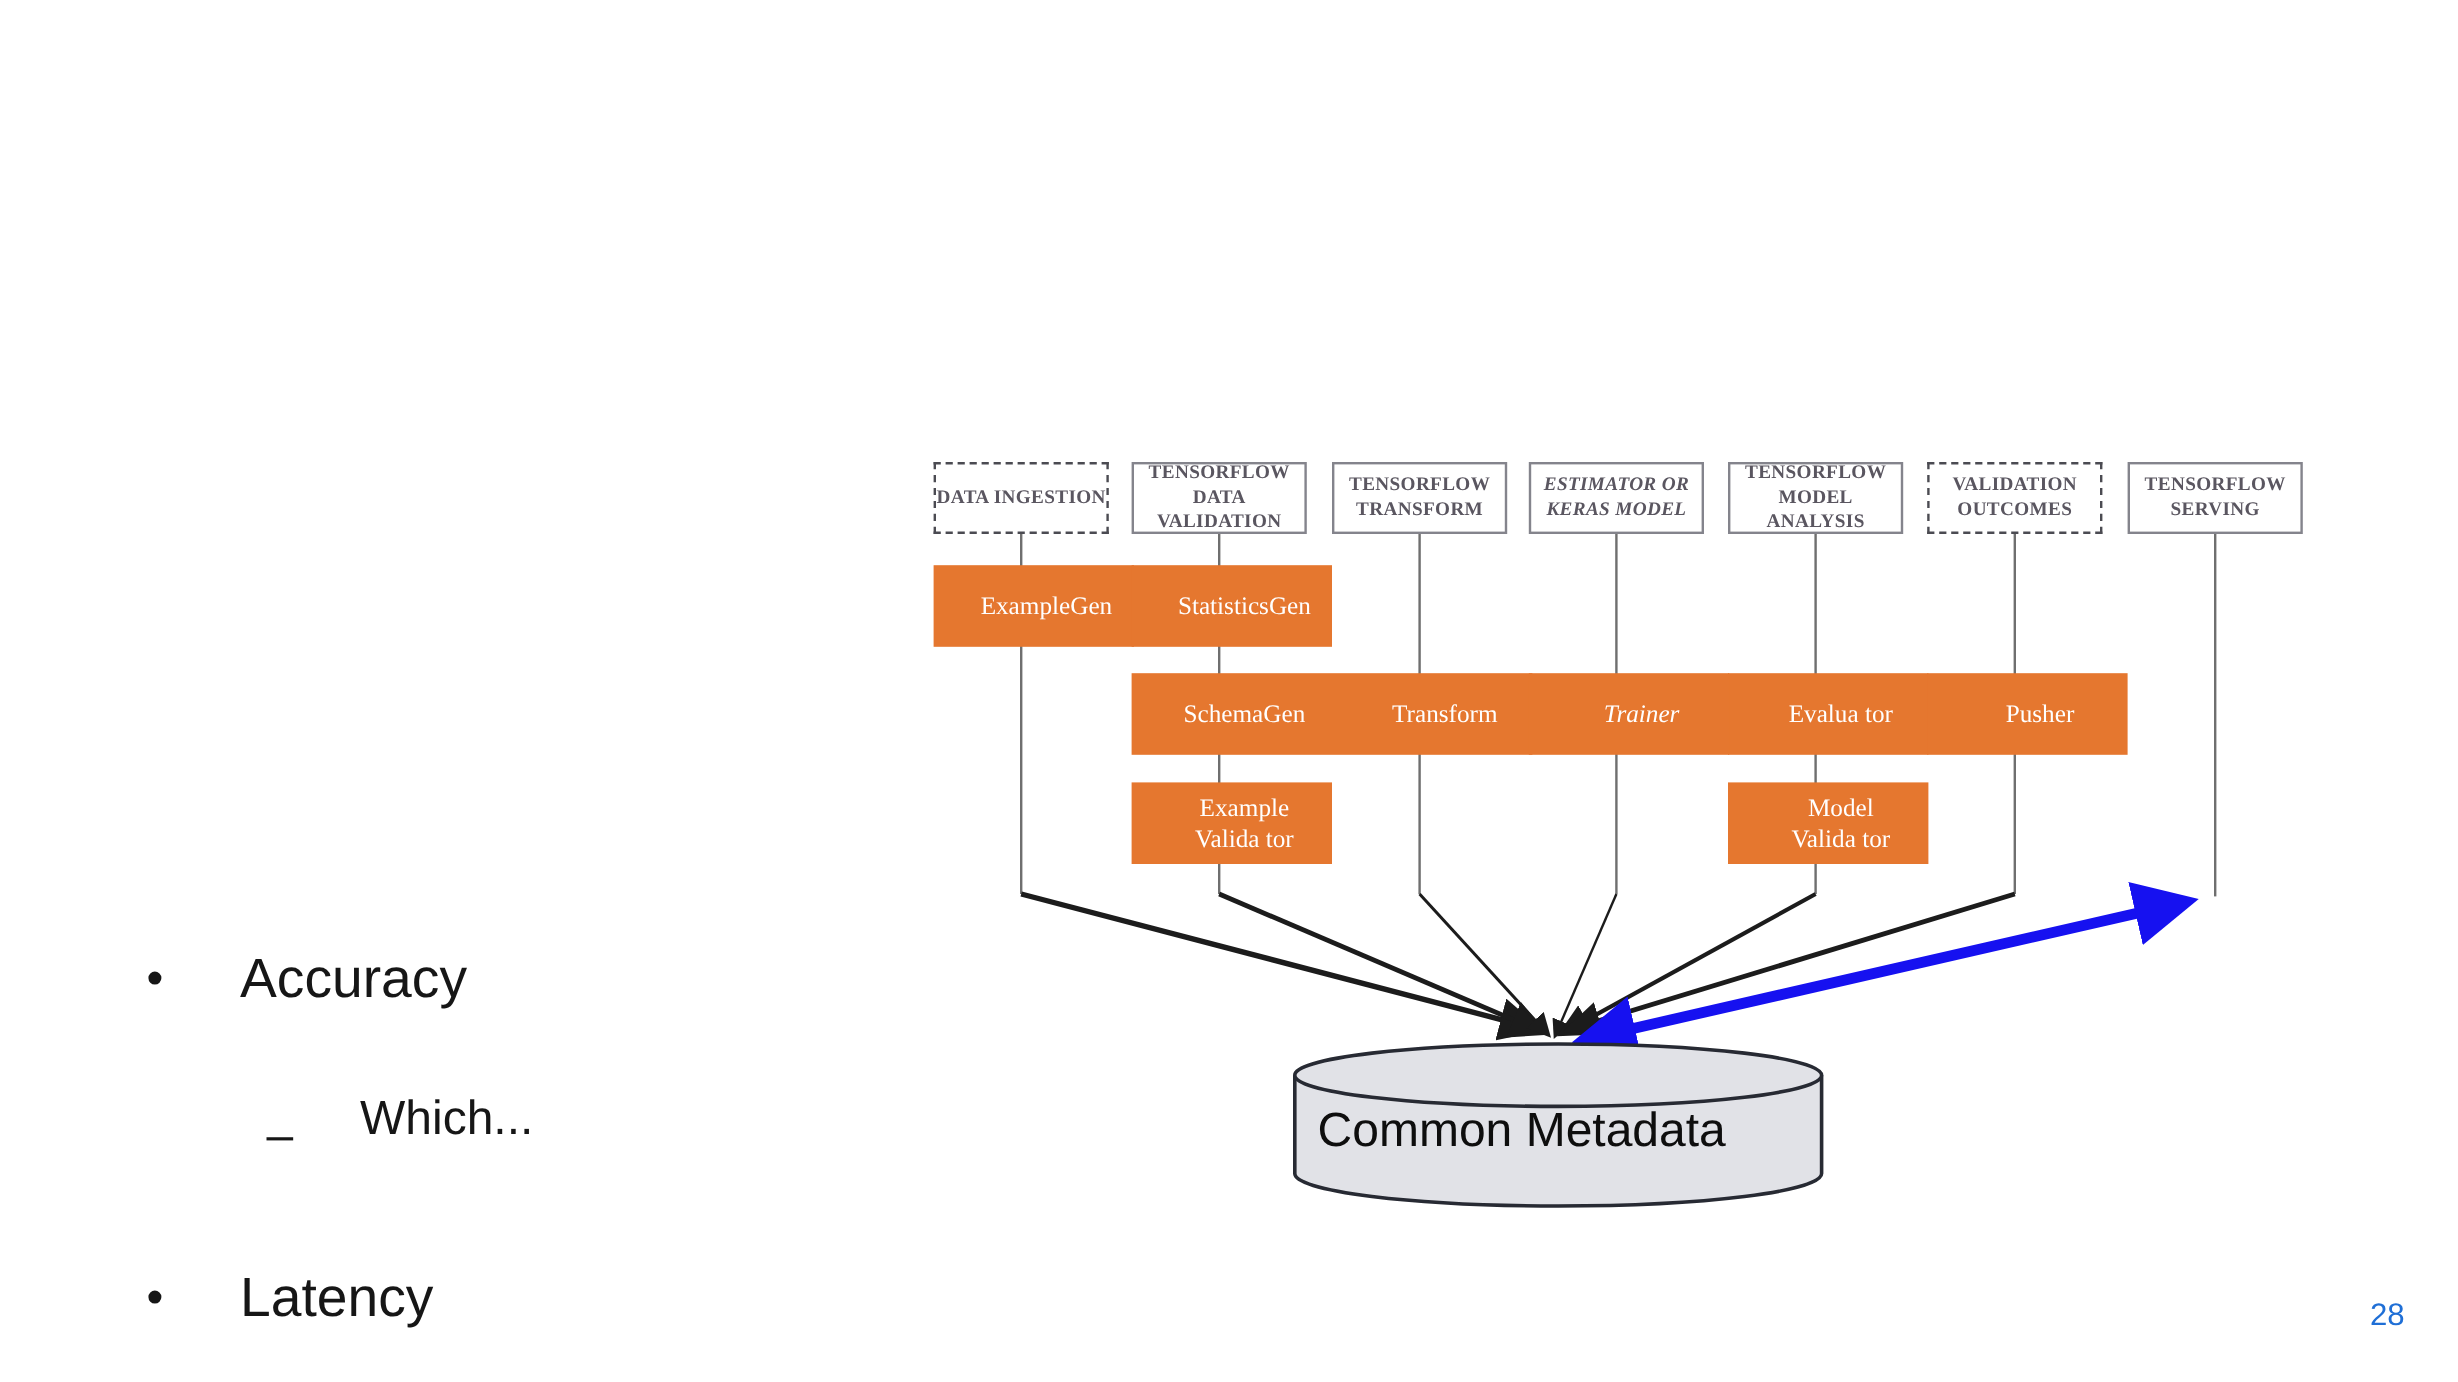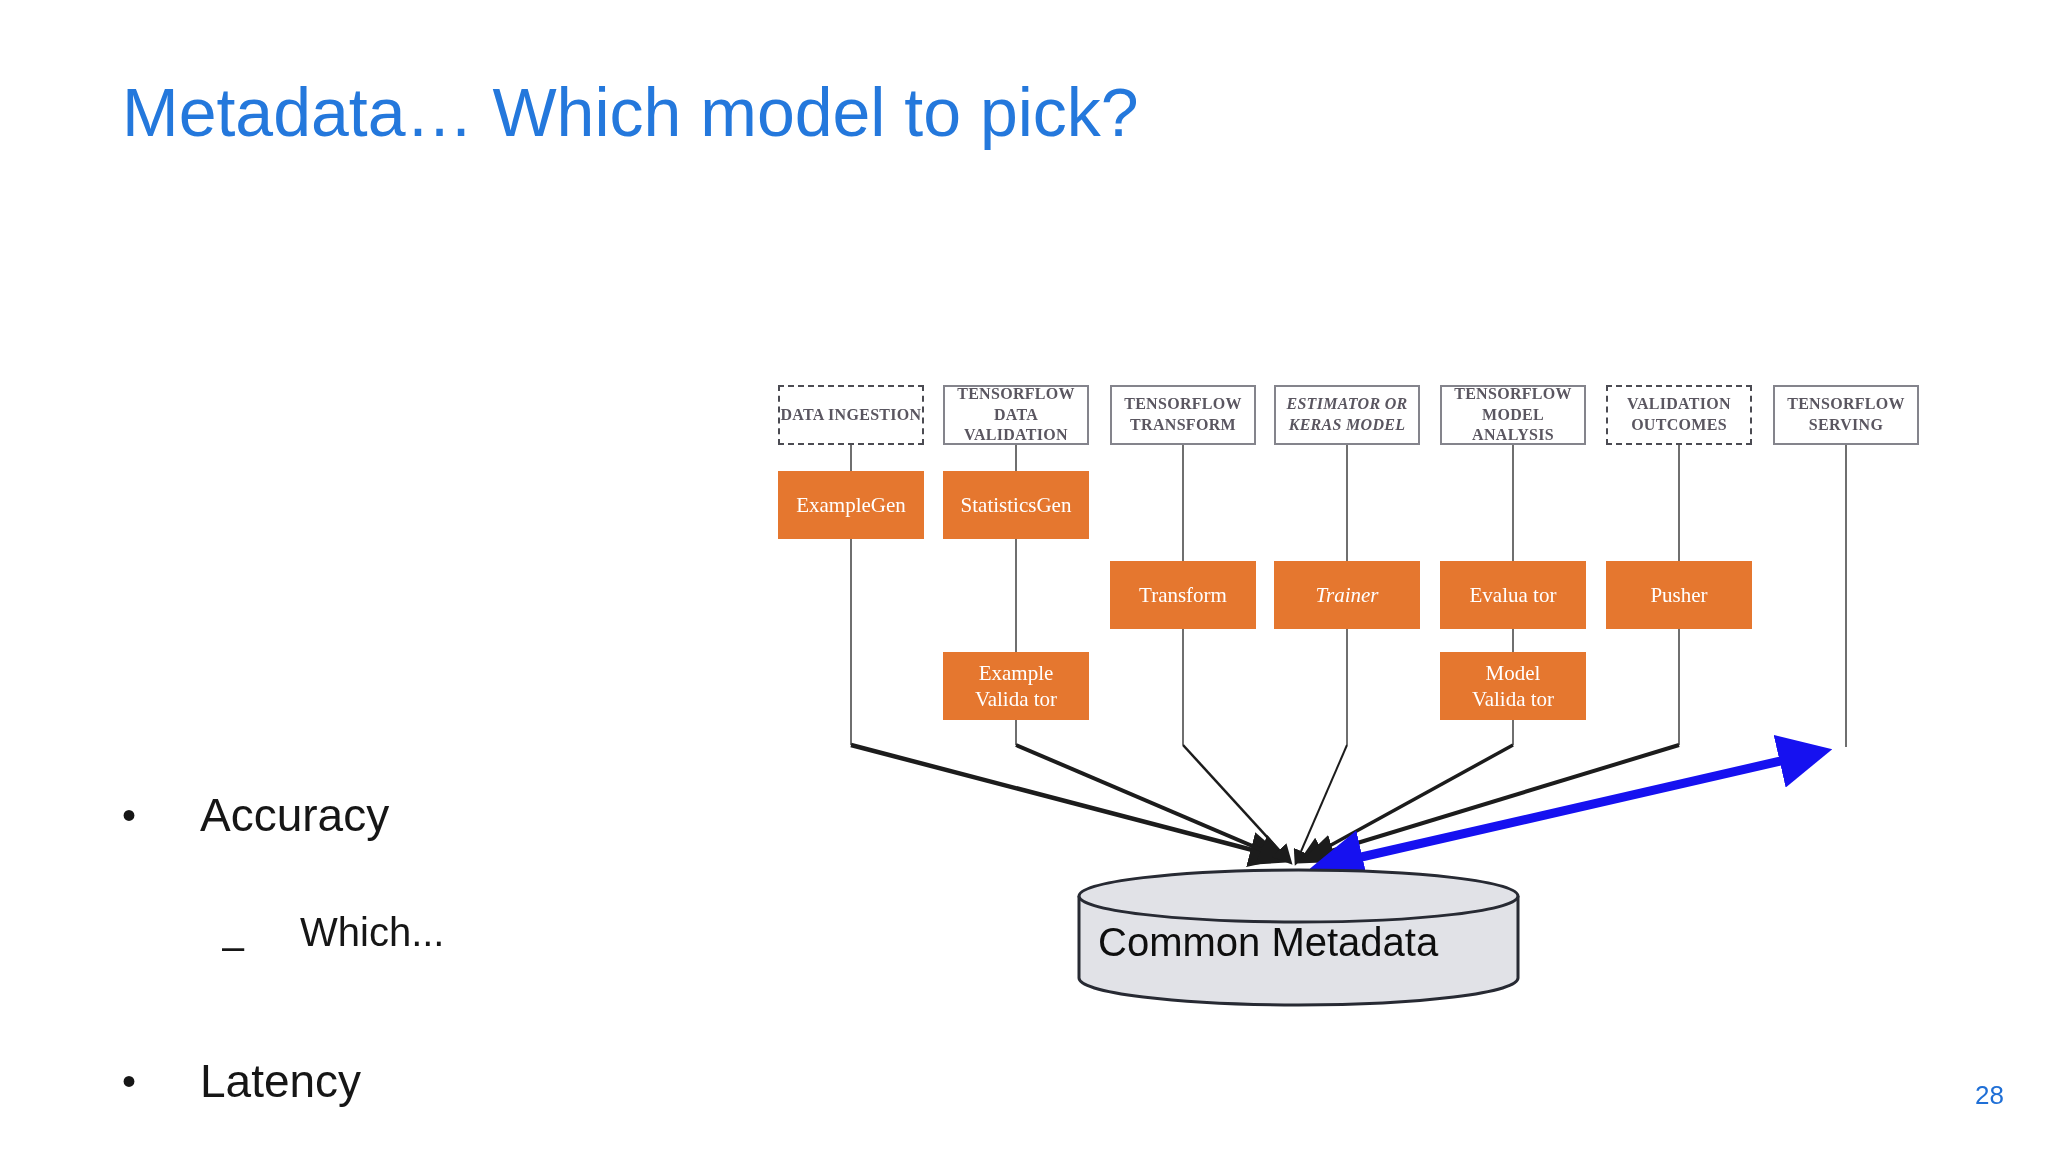--- a/index.html
+++ b/index.html
@@ -32,21 +32,21 @@
     font-family:"Liberation Serif",serif;font-weight:bold;
     font-size:16px;line-height:1.3;letter-spacing:.3px;
     color:#5A5660;text-align:center;background:transparent;
   }
   .hdr.dashed{border:2px dashed #4B4B52;}
   .obox{
     position:absolute;width:146px;height:68px;
     background:#E5772F;
     display:flex;flex-direction:column;align-items:center;justify-content:center;
     font-family:"Liberation Serif",serif;
-    font-size:21px;line-height:1.25;color:#ffffff;text-align:center;
+    font-size:21px;line-height:1.25;color:#ffffff;text-align:center;padding-left:21px;
   }
   .c1{left:778px;} .c2{left:943px;} .c3{left:1110px;} .c4{left:1274px;font-style:italic;}
   .c5{left:1440px;} .c6{left:1606px;align-items:center;} .c7{left:1773px;}
   .r1{top:471px;} .r2{top:561px;} .r3{top:652px;}
   .arrow-layer{position:absolute;left:0;top:0;width:2048px;height:1152px;pointer-events:none;}
   
   .cyl-label{
     position:absolute;left:1098px;top:920px;
     font-size:40px;color:#0E0E0E;letter-spacing:0px;white-space:nowrap;
   }
@@ -54,21 +54,20 @@
   .page-num{
     position:absolute;left:1975px;top:1080px;
     font-size:26px;color:#1F6FD6;
   }
 </style>
 </head>
 <body>
 
 <div class="slide">
 
-  <div class="title">Metadata… Which model to pick?</div>
 
   <div class="bullets">
     <div class="b-row" style="top:395px">
       <span class="b-dot" style="top:400px">•</span>
       <span class="b-text" style="top:395px">Accuracy</span>
     </div>
     <div class="b-row" style="top:462px">
       <span class="b-dash" style="top:462px">–</span>
       <span class="b-sub" style="top:448px">Which...</span>
     </div>
@@ -125,20 +124,23 @@
     <span>TENSORFLOW</span>
     <span>SERVING</span>
   </div>
 
   <div class="obox c1 r1">
     <span>ExampleGen</span>
   </div>
   <div class="obox c2 r1">
     <span>StatisticsGen</span>
   </div>
+  <div class="obox c2 r2">
+    <span>SchemaGen</span>
+  </div>
   <div class="obox c3 r2">
     <span>Transform</span>
   </div>
   <div class="obox c5 r2">
     <span>Evalua tor</span>
   </div>
   <div class="obox c4 r2">
     <span>Trainer</span>
   </div>
   <div class="obox c6 r2">

